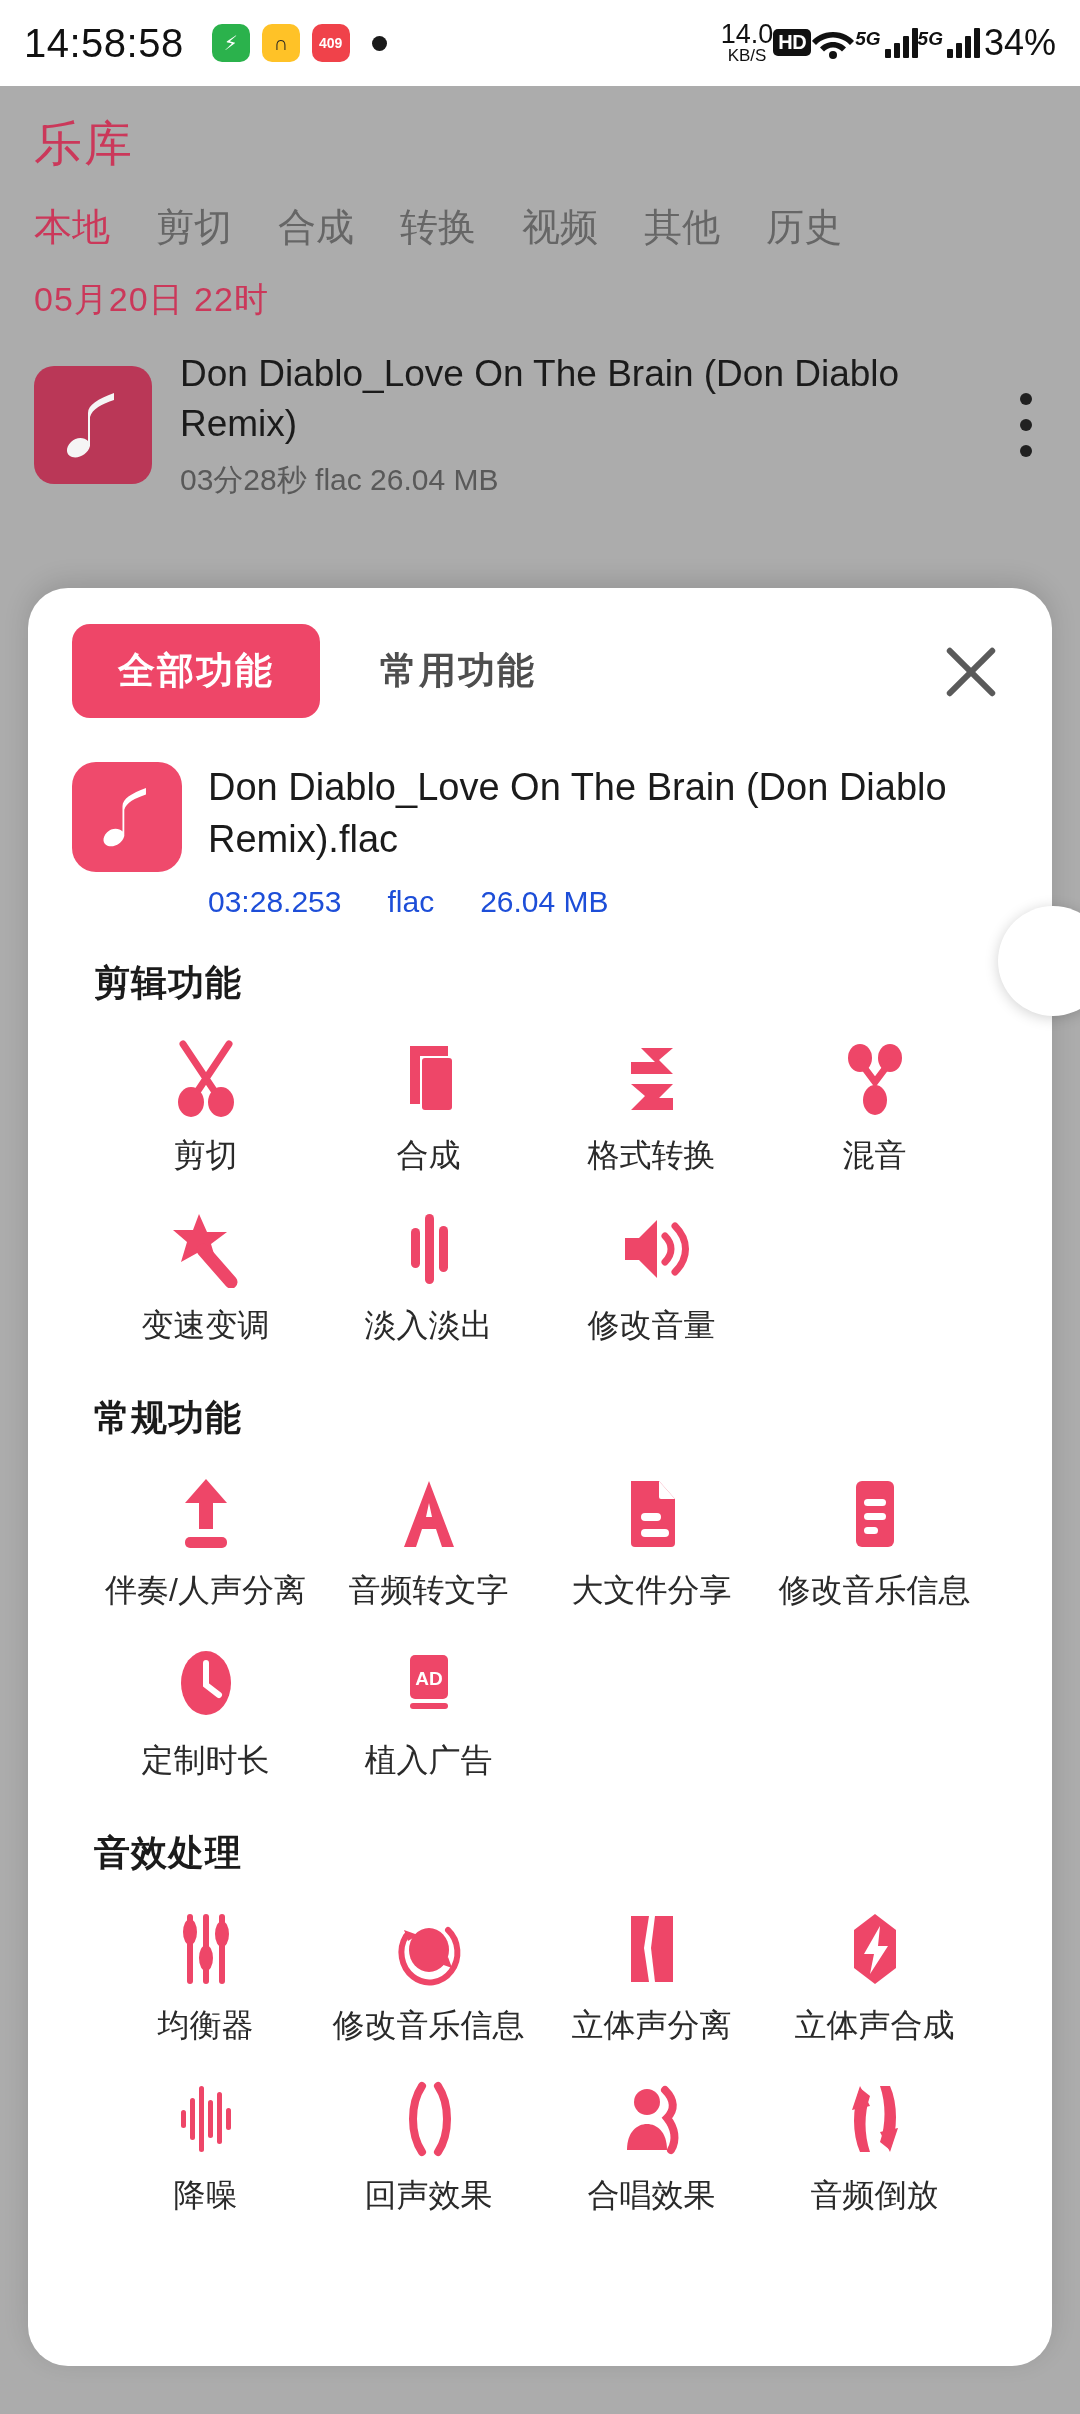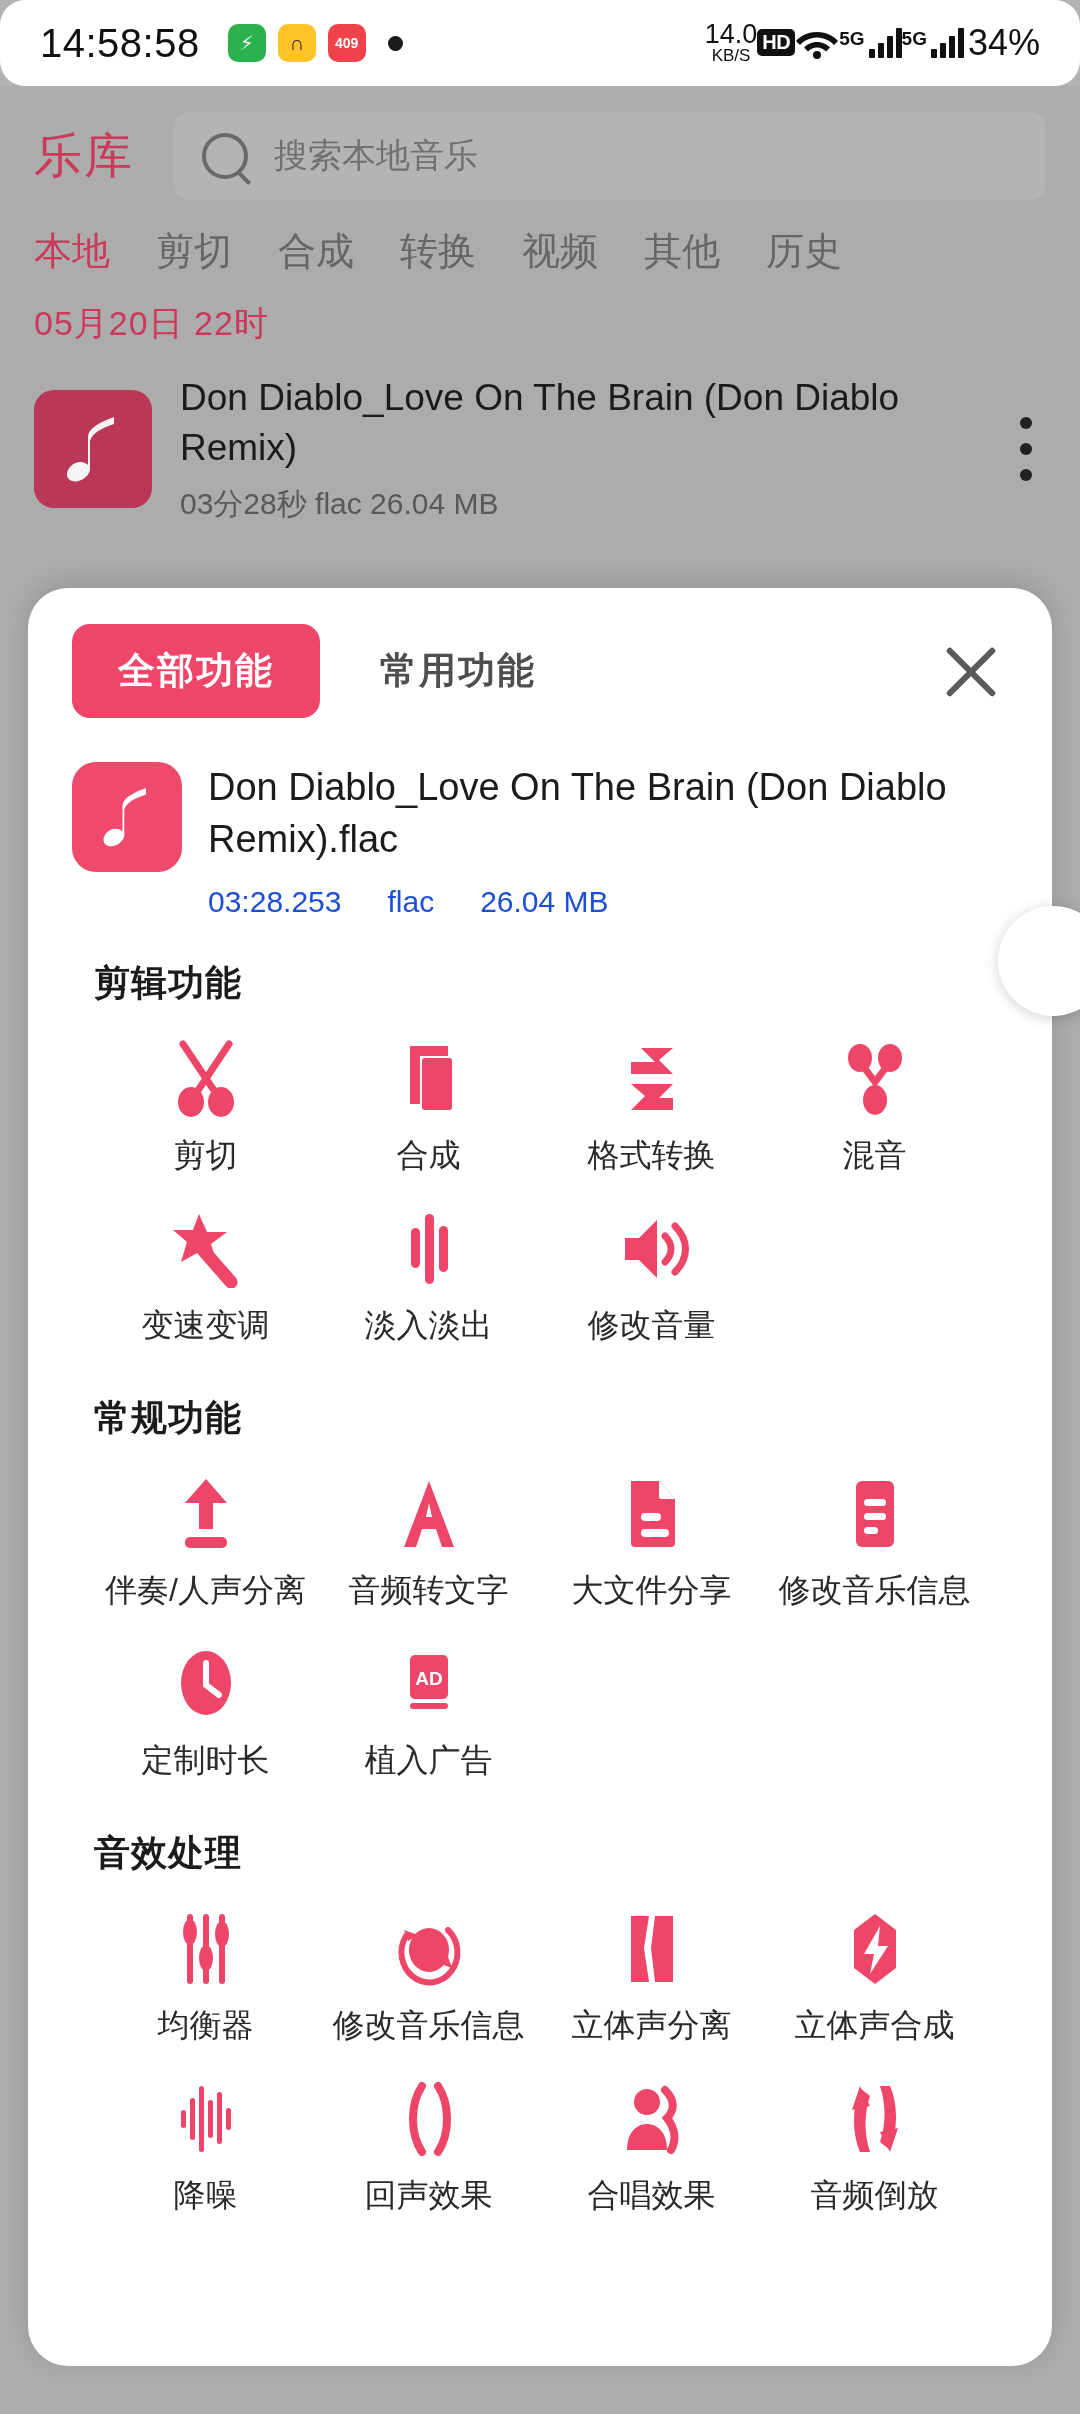--- a/index.html
+++ b/index.html
@@ -7,38 +7,38 @@
     width:1080px; height:2414px;
     font-family:"Liberation Sans","DejaVu Sans",sans-serif;
     overflow:hidden;
   }
   body { position:relative; background:#b3b3b3; }
 
   
   .statusbar{
     position:absolute; top:0; left:0; width:1080px; height:86px;
     background:#ffffff; display:flex; align-items:center;
-    padding:0 40px; z-index:50;border-radius:25px;
+    padding:0 24px; z-index:50;
   }
   .sb-time{ font-size:40px; color:#111; letter-spacing:0.5px; font-weight:400;}
   .sb-left-icons{ display:flex; align-items:center; gap:12px; margin-left:28px;}
   .sb-appicon{ width:38px; height:38px; border-radius:10px; display:flex;
     align-items:center; justify-content:center; font-size:20px; color:#fff; font-weight:bold;}
   .ic-green{ background:#2bb24c; }
   .ic-yellow{ background:#ffc227; color:#222;}
   .ic-red{ background:#f0424a; font-size:14px;}
   .sb-dot{ width:15px; height:15px; border-radius:50%; background:#1a1a1a; margin-left:22px;}
   .sb-right{ margin-left:auto; display:flex; align-items:center; }
   .sb-net{ display:flex; flex-direction:column; align-items:center; line-height:0.98;}
   .sb-net .n1{ font-size:27px; color:#111;}
   .sb-net .n2{ font-size:17px; color:#111;}
   .sb-hd{ background:#111; color:#fff; font-size:20px; font-weight:bold;
     padding:2px 5px; border-radius:5px; letter-spacing:-0.5px;}
   .sb-wifi{ position:relative; width:44px; height:34px;}
-  .sb-5g{ display:flex; align-items:flex-end; gap:3px;}
+  .sb-5g{ display:flex; align-items:flex-end; gap:3px;font-style:italic;}
   .sb-5g .lbl{ font-size:19px; font-weight:bold; color:#111; margin-right:1px; align-self:flex-start;}
   .bars{ display:flex; align-items:flex-end; gap:3px; height:30px;}
   .bars i{ width:6px; background:#111; display:block; border-radius:1px;}
   .bars i:nth-child(1){height:9px;} .bars i:nth-child(2){height:15px;}
   .bars i:nth-child(3){height:22px;} .bars i:nth-child(4){height:30px;}
   .sb-batt{ font-size:36px; color:#111; margin-left:4px;}
 
   
   .appbg{ position:absolute; top:86px; left:0; width:1080px; height:2328px; background:#b3b3b3; }
   .appbar{ display:flex; align-items:center; padding:26px 34px 18px 34px; }
@@ -145,24 +145,20 @@
         </span>
     </div>
     <div class="sb-batt">34%</div>
   </div>
 </div>
 
 <div class="appbg">
 
   <div class="appbar">
     <div class="brand">乐库</div>
-    <div class="searchbox">
-      <span class="mag"></span>
-      <span class="ph">搜索本地音乐</span>
-    </div>
   </div>
 
   <div class="tabs">
     <div class="tab active">本地</div>
     <div class="tab">剪切</div>
     <div class="tab">合成</div>
     <div class="tab">转换</div>
     <div class="tab">视频</div>
     <div class="tab">其他</div>
     <div class="tab">历史</div>

